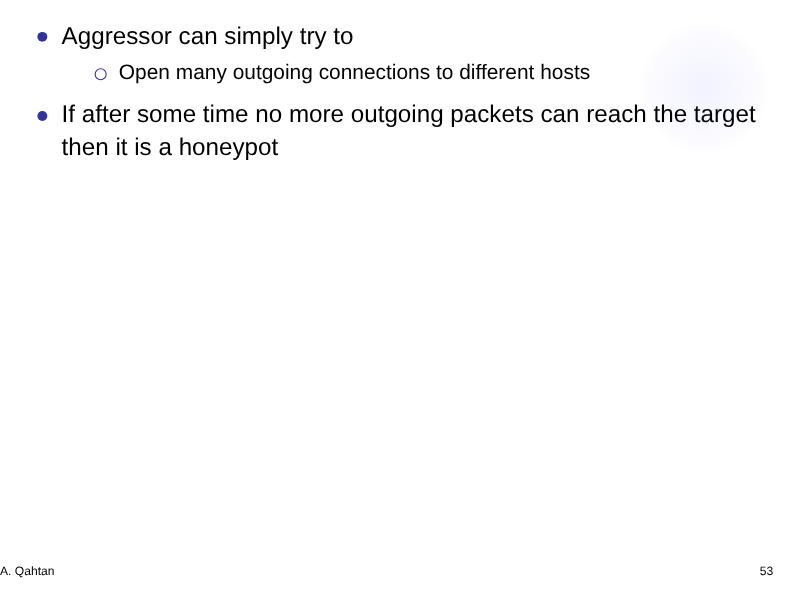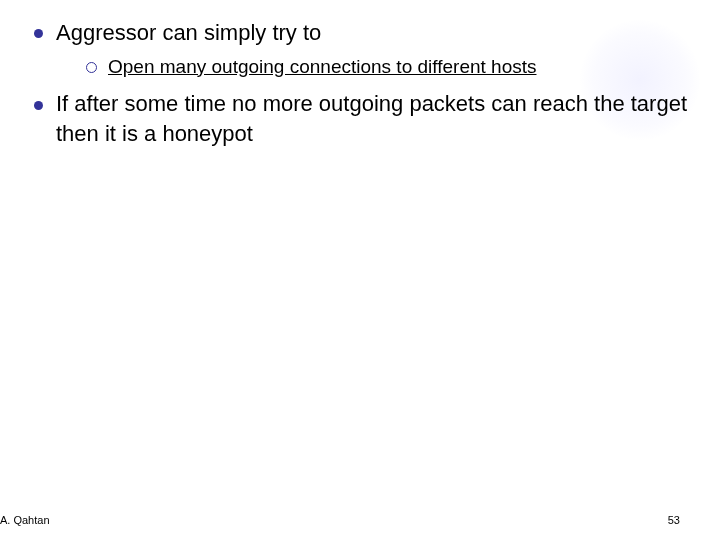--- a/index.html
+++ b/index.html
@@ -13,33 +13,33 @@
     pointer-events: none;
   }
   .slide { position: relative; width: 100%; height: 100%; padding: 18px 28px 0 28px; }
   .title { font-size: 30px; font-weight: 400; color: #333399; letter-spacing: 0.2px; margin-bottom: 22px; }
   ul.level1 { list-style: none; padding-left: 6px; }
   ul.level1 > li { position: relative; padding-left: 22px; font-size: 22px; line-height: 1.35; margin-bottom: 6px; }
   ul.level1 > li::before {
     content: ""; position: absolute; left: 0; top: 0.52em;
     width: 9px; height: 9px; border-radius: 50%; background: #333399;
   }
-  ul.level2 { list-style: none; padding-left: 30px; margin-top: 6px; margin-bottom: 10px; text-decoration: underline; }
+  ul.level2 { list-style: none; padding-left: 30px; margin-top: 6px; margin-bottom: 10px; }
   ul.level2 > li { position: relative; padding-left: 22px; font-size: 19px; line-height: 1.35; margin-bottom: 2px; }
   ul.level2 > li::before {
     content: ""; position: absolute; left: 0; top: 0.45em;
     width: 9px; height: 9px; border-radius: 50%;
     border: 1.2px solid #333399; background: transparent;
   }
   .footer-author {
     position: absolute; bottom: 14px; left: 0; width: 100%;
     text-align: left; font-size: 11px; color: #000;
   }
   .footer-page {
-    position: absolute; bottom: 14px; right: 40px;
+    position: absolute; bottom: 14px; right: 17px;
     font-size: 11px; color: #000;
   }
 </style>
 </head>
 <body>
 
 <div class="slide">
   <div class="watermark"></div>
 
 

